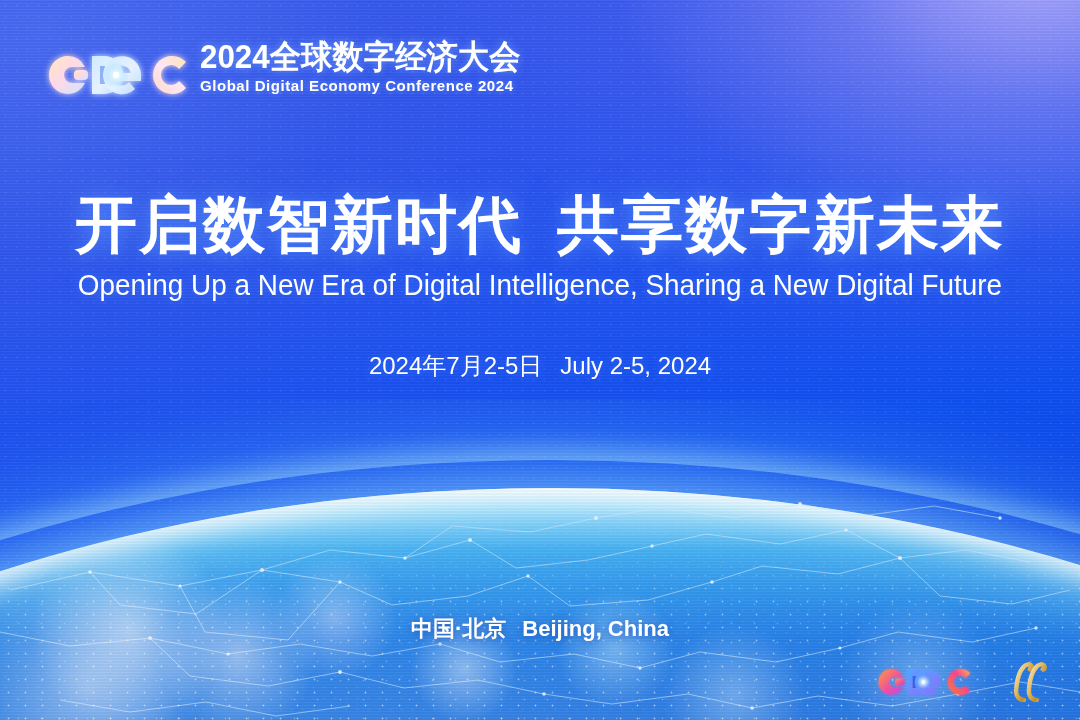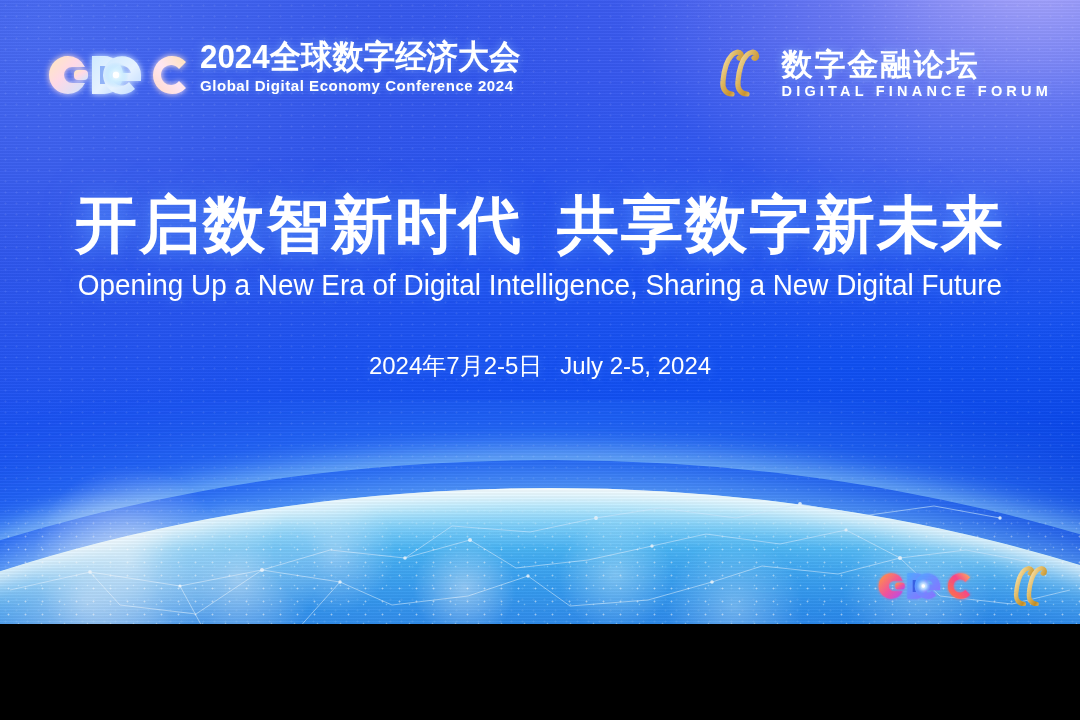--- a/index.html
+++ b/index.html
@@ -1,19 +1,19 @@
 <!DOCTYPE html>
 <html><head>
 <meta charset="utf-8">
 <style>
   html,body{margin:0;padding:0;background:#000;}
   body{font-family:"Liberation Sans","DejaVu Sans",sans-serif;}
 
   #stage{
-    position:relative;width:1080px;height:624px;overflow:hidden;
+    position:relative;width:1080px;height:720px;overflow:hidden;
     background:
       radial-gradient(ellipse 820px 560px at 96% -6%, rgba(186,178,255,0.95) 0%, rgba(150,148,250,0.55) 26%, rgba(96,106,240,0.18) 52%, rgba(0,0,0,0) 74%),
       radial-gradient(ellipse 700px 520px at 4% 4%, rgba(86,120,245,0.55) 0%, rgba(58,92,230,0.22) 48%, rgba(0,0,0,0) 76%),
       linear-gradient(168deg,#3b5cf0 0%,#2f55ef 24%,#1f53f2 46%,#1050f3 64%,#0b46e8 82%,#0a3fd8 100%);
   }
 
   
   #dotgrid{
     position:absolute;inset:0;
     background-image:radial-gradient(circle, rgba(255,255,255,0.085) 0.9px, rgba(255,255,255,0) 1.1px);
@@ -244,54 +244,35 @@
       </g>
       <circle cx="86" cy="31" r="13" fill="url(#spark)"></circle>
       <circle cx="86" cy="31" r="3.2" fill="#ffffff"></circle>
     </svg>
 
     <div id="gdec-title">
       <div class="gd-main">2024全球数字经济大会</div>
       <div class="gd-sub">Global Digital Economy Conference 2024</div>
     </div>
 
-    <div id="dff-logo">
-      <svg id="ff-mark" viewBox="0 0 58 54">
-        <defs>
-          <linearGradient id="gold" x1="0" y1="0" x2="1" y2="1">
-            <stop offset="0%" stop-color="#f7e6b4"></stop>
-              <stop offset="38%" stop-color="#dcb45e"></stop>
-            <stop offset="68%" stop-color="#c8922f"></stop>
-              <stop offset="100%" stop-color="#f3dfa6"></stop>
-          </linearGradient>
-        </defs>
-        <g fill="none" stroke="url(#gold)" stroke-width="5.2" stroke-linecap="round">
-          <path d="M23 48 C17 48 13 43 14 35 C15 24 18 14 23 9 C26 6 30 5 32 8 C33.5 10.5 32 13 30 12"></path>
-          <path d="M38 48 C32 48 28 43 29 35 C30 24 33 14 38 9 C41 6 45 5 47 8 C48.5 10.5 47 13 45 12"></path>
-          <path d="M9 27 H36"></path>
-          <path d="M24 27 H51"></path>
-        </g>
-      </svg>
-      <div id="dff-text">
-        <div class="dff-cn">数字金融论坛</div>
-        <div class="dff-en">DIGITAL FINANCE FORUM</div>
-      </div>
-    </div>
   </div>
 
   <div id="headline">
     <span>开启数智新时代</span><span class="gap"></span><span>共享数字新未来</span>
   </div>
 
   <div id="subhead">Opening Up a New Era of Digital Intelligence, Sharing a New Digital Future</div>
 
   <div id="dateline">
     <span>2024年7月2-5日</span><span class="dsep"></span><span>July 2-5, 2024</span>
   </div>
 
+  <div id="location">
+    <span>中国·北京</span><span class="lsep"></span><span>Beijing, China</span>
+  </div>
 
   <div id="footer-logos">
     <svg id="gdec-foot" viewBox="0 0 168 62">
       <defs>
         <linearGradient id="fA" x1="0" y1="0" x2="1" y2="1">
           <stop offset="0%" stop-color="#ff9a3c"></stop>
             <stop offset="55%" stop-color="#f0529c"></stop>
             <stop offset="100%" stop-color="#b14cf0"></stop>
         </linearGradient>
         <linearGradient id="fB" x1="0" y1="0" x2="1" y2="1">

